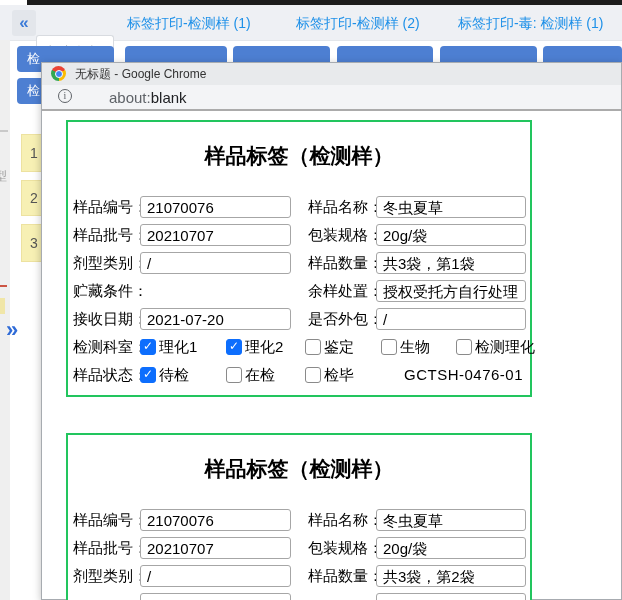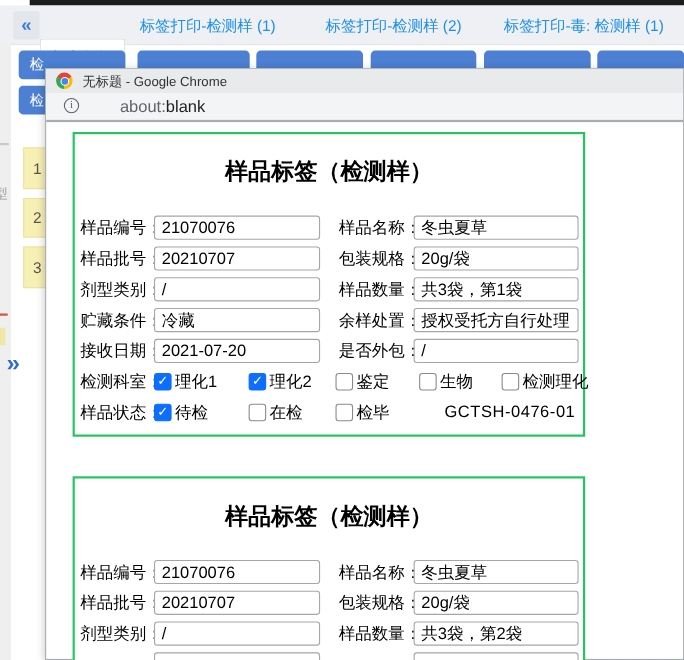--- a/index.html
+++ b/index.html
@@ -117,21 +117,20 @@
         <span class="finput in2">20g/袋</span>
       </div>
       <div class="abs frow" style="top:130px;">
         <span class="flabel lab1">剂型类别：</span>
         <span class="finput in1">/</span>
         <span class="flabel lab2">样品数量：</span>
         <span class="finput in2">共3袋，第1袋</span>
       </div>
       <div class="abs frow" style="top:158px;">
         <span class="flabel lab1">贮藏条件：</span>
-        <span class="finput in1">冷藏</span>
         <span class="flabel lab2">余样处置：</span>
         <span class="finput in2">授权受托方自行处理</span>
       </div>
       <div class="abs frow" style="top:186px;">
         <span class="flabel lab1">接收日期：</span>
         <span class="finput in1">2021-07-20</span>
         <span class="flabel lab2">是否外包：</span>
         <span class="finput in2">/</span>
       </div>
 

